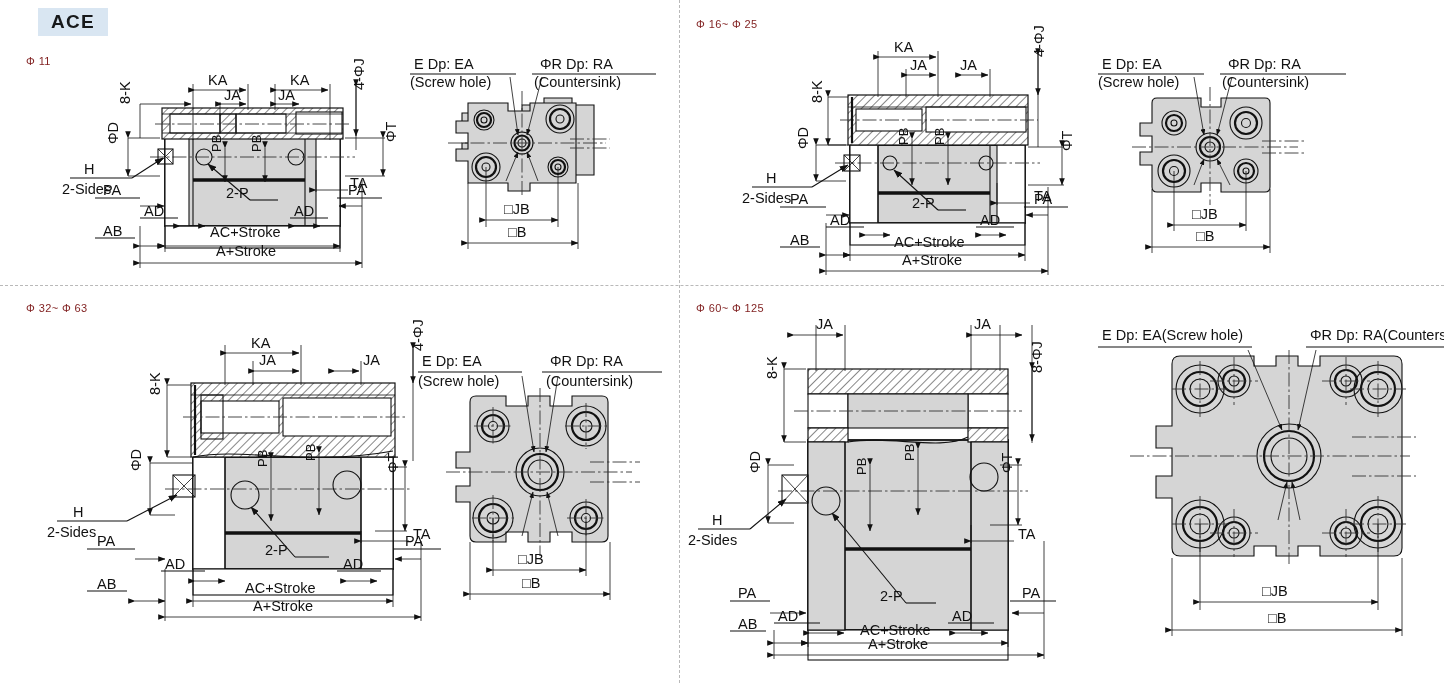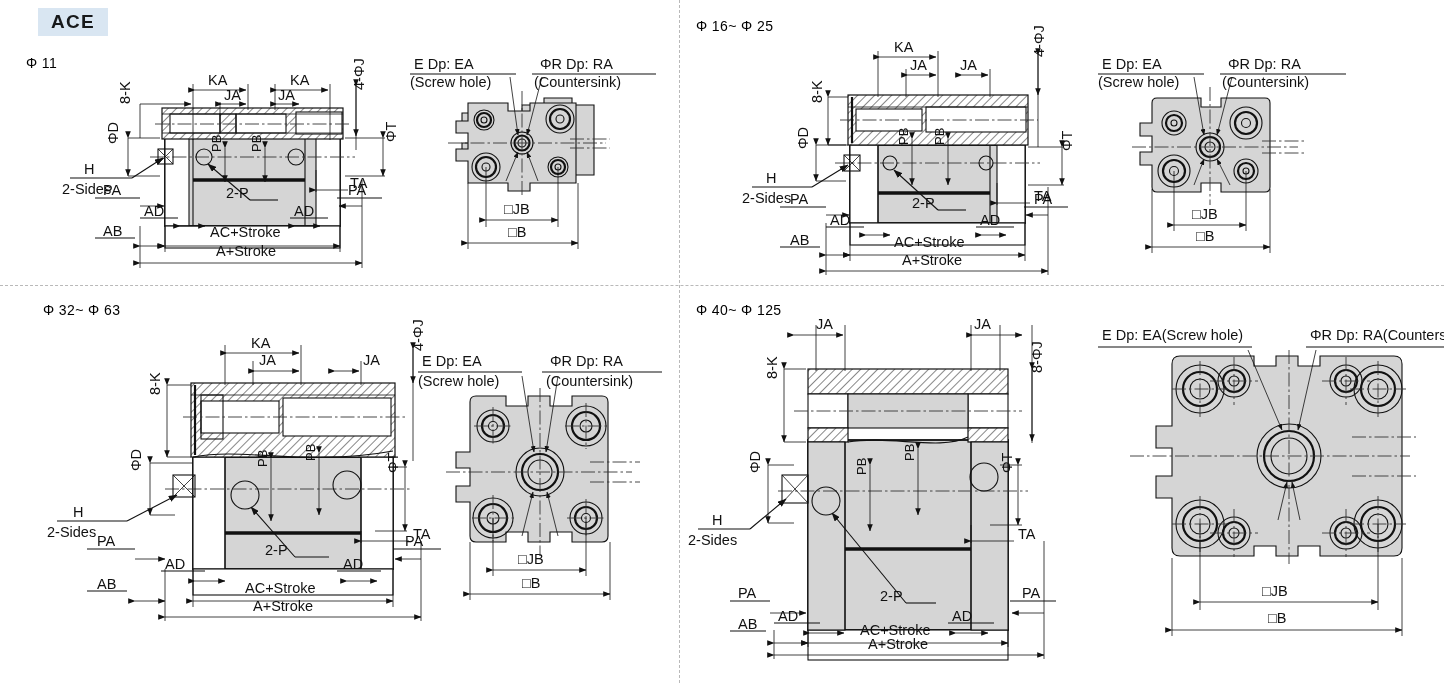--- a/index.html
+++ b/index.html
@@ -5,21 +5,21 @@
   html,body{margin:0;padding:0;background:#ffffff;}
   body{width:1444px;height:683px;position:relative;
        font-family:"Liberation Sans","DejaVu Sans",sans-serif;
        color:#111;overflow:hidden;}
   .page{position:absolute;inset:0;}
   
   #ace-badge{position:absolute;left:14px;top:8px;background:#d9e6f2;
         padding:4px 13px 5px 13px;font-size:19px;font-weight:bold;
         letter-spacing:1.3px;color:#16181a;line-height:1;margin-left:24px;}
   
-  .qtitle{position:absolute;font-size:14px;letter-spacing:.4px;color:#000000;white-space:nowrap;}
+  .qtitle{position:absolute;font-size:11px;letter-spacing:.4px;color:#7f1d1d;white-space:nowrap;}
   
   .divider-v{position:absolute;left:679px;top:0;width:0;height:683px;
         border-left:1.6px dashed #b9b9b9;}
   .divider-h{position:absolute;left:0;top:285px;width:1444px;height:0;
         border-top:1.6px dashed #b9b9b9;}
   
   svg{position:absolute;overflow:visible;}
   svg text{font-family:"Liberation Sans","DejaVu Sans",sans-serif;fill:#111;}
   .ln{stroke:#111;stroke-width:1.1;fill:none;}
   .lnT{stroke:#111;stroke-width:2.2;fill:none;}
@@ -369,21 +369,21 @@
     <line class="thin" x1="76" y1="116" x2="76" y2="176"></line>
     <line class="thin" x1="148" y1="116" x2="148" y2="176"></line>
     <path class="thin" marker-start="url(#ah)" marker-end="url(#ah)" d="M76,170 L148,170"></path>
     <text class="dimtxt" x="94" y="164">□JB</text>
     <line class="thin" x1="54" y1="134" x2="54" y2="198"></line>
     <line class="thin" x1="172" y1="134" x2="172" y2="198"></line>
     <path class="thin" marker-start="url(#ah)" marker-end="url(#ah)" d="M54,192 L172,192"></path>
     <text class="dimtxt" x="98" y="186">□B</text>
   </svg>
 
-  <div class="qtitle" style="left:43px;top:302px">Φ 32~ Φ 63</div>
+  <div class="qtitle" style="left:26px;top:302px">Φ 32~ Φ 63</div>
 
   <svg id="svg-q3" width="370" height="280" viewBox="0 0 370 280" style="left:105px;top:345px">
     <rect class="body-fill" x="88" y="112" width="200" height="112"></rect>
     <rect class="white-fill" x="88" y="112" width="32" height="112"></rect>
     <rect class="white-fill" x="256" y="112" width="32" height="112"></rect>
 
     <rect class="hatch-fill" x="86" y="38" width="204" height="74"></rect>
     <rect class="white-fill" x="96" y="56" width="78" height="32"></rect>
     <rect class="white-fill" x="178" y="53" width="108" height="38"></rect>
     <rect class="ln" x="96" y="50" width="22" height="44" fill="#fff"></rect>
@@ -528,21 +528,21 @@
     <line class="thin" x1="186" y1="178" x2="186" y2="236"></line>
     <path class="thin" marker-start="url(#ah)" marker-end="url(#ah)" d="M93,230 L186,230"></path>
     <text class="dimtxt" x="118" y="224">□JB</text>
 
     <line class="thin" x1="70" y1="202" x2="70" y2="260"></line>
     <line class="thin" x1="210" y1="202" x2="210" y2="260"></line>
     <path class="thin" marker-start="url(#ah)" marker-end="url(#ah)" d="M70,254 L210,254"></path>
     <text class="dimtxt" x="122" y="248">□B</text>
   </svg>
 
-  <div class="qtitle" style="left:696px;top:302px">Φ 40~ Φ 125</div>
+  <div class="qtitle" style="left:696px;top:302px">Φ 60~ Φ 125</div>
 
   <svg id="svg-q4" width="350" height="330" viewBox="0 0 350 330" style="left:760px;top:325px">
 
     <rect class="body-fill" x="48" y="115" width="200" height="190"></rect>
 
     <rect class="hatch-fill" x="48" y="44" width="200" height="25"></rect>
     <rect class="white-fill" x="48" y="69" width="40" height="34"></rect>
     <rect class="white-fill" x="208" y="69" width="40" height="34"></rect>
     <rect class="body-fill-l" x="88" y="69" width="120" height="34"></rect>
     <rect class="hatch-fill" x="48" y="103" width="40" height="14"></rect>

